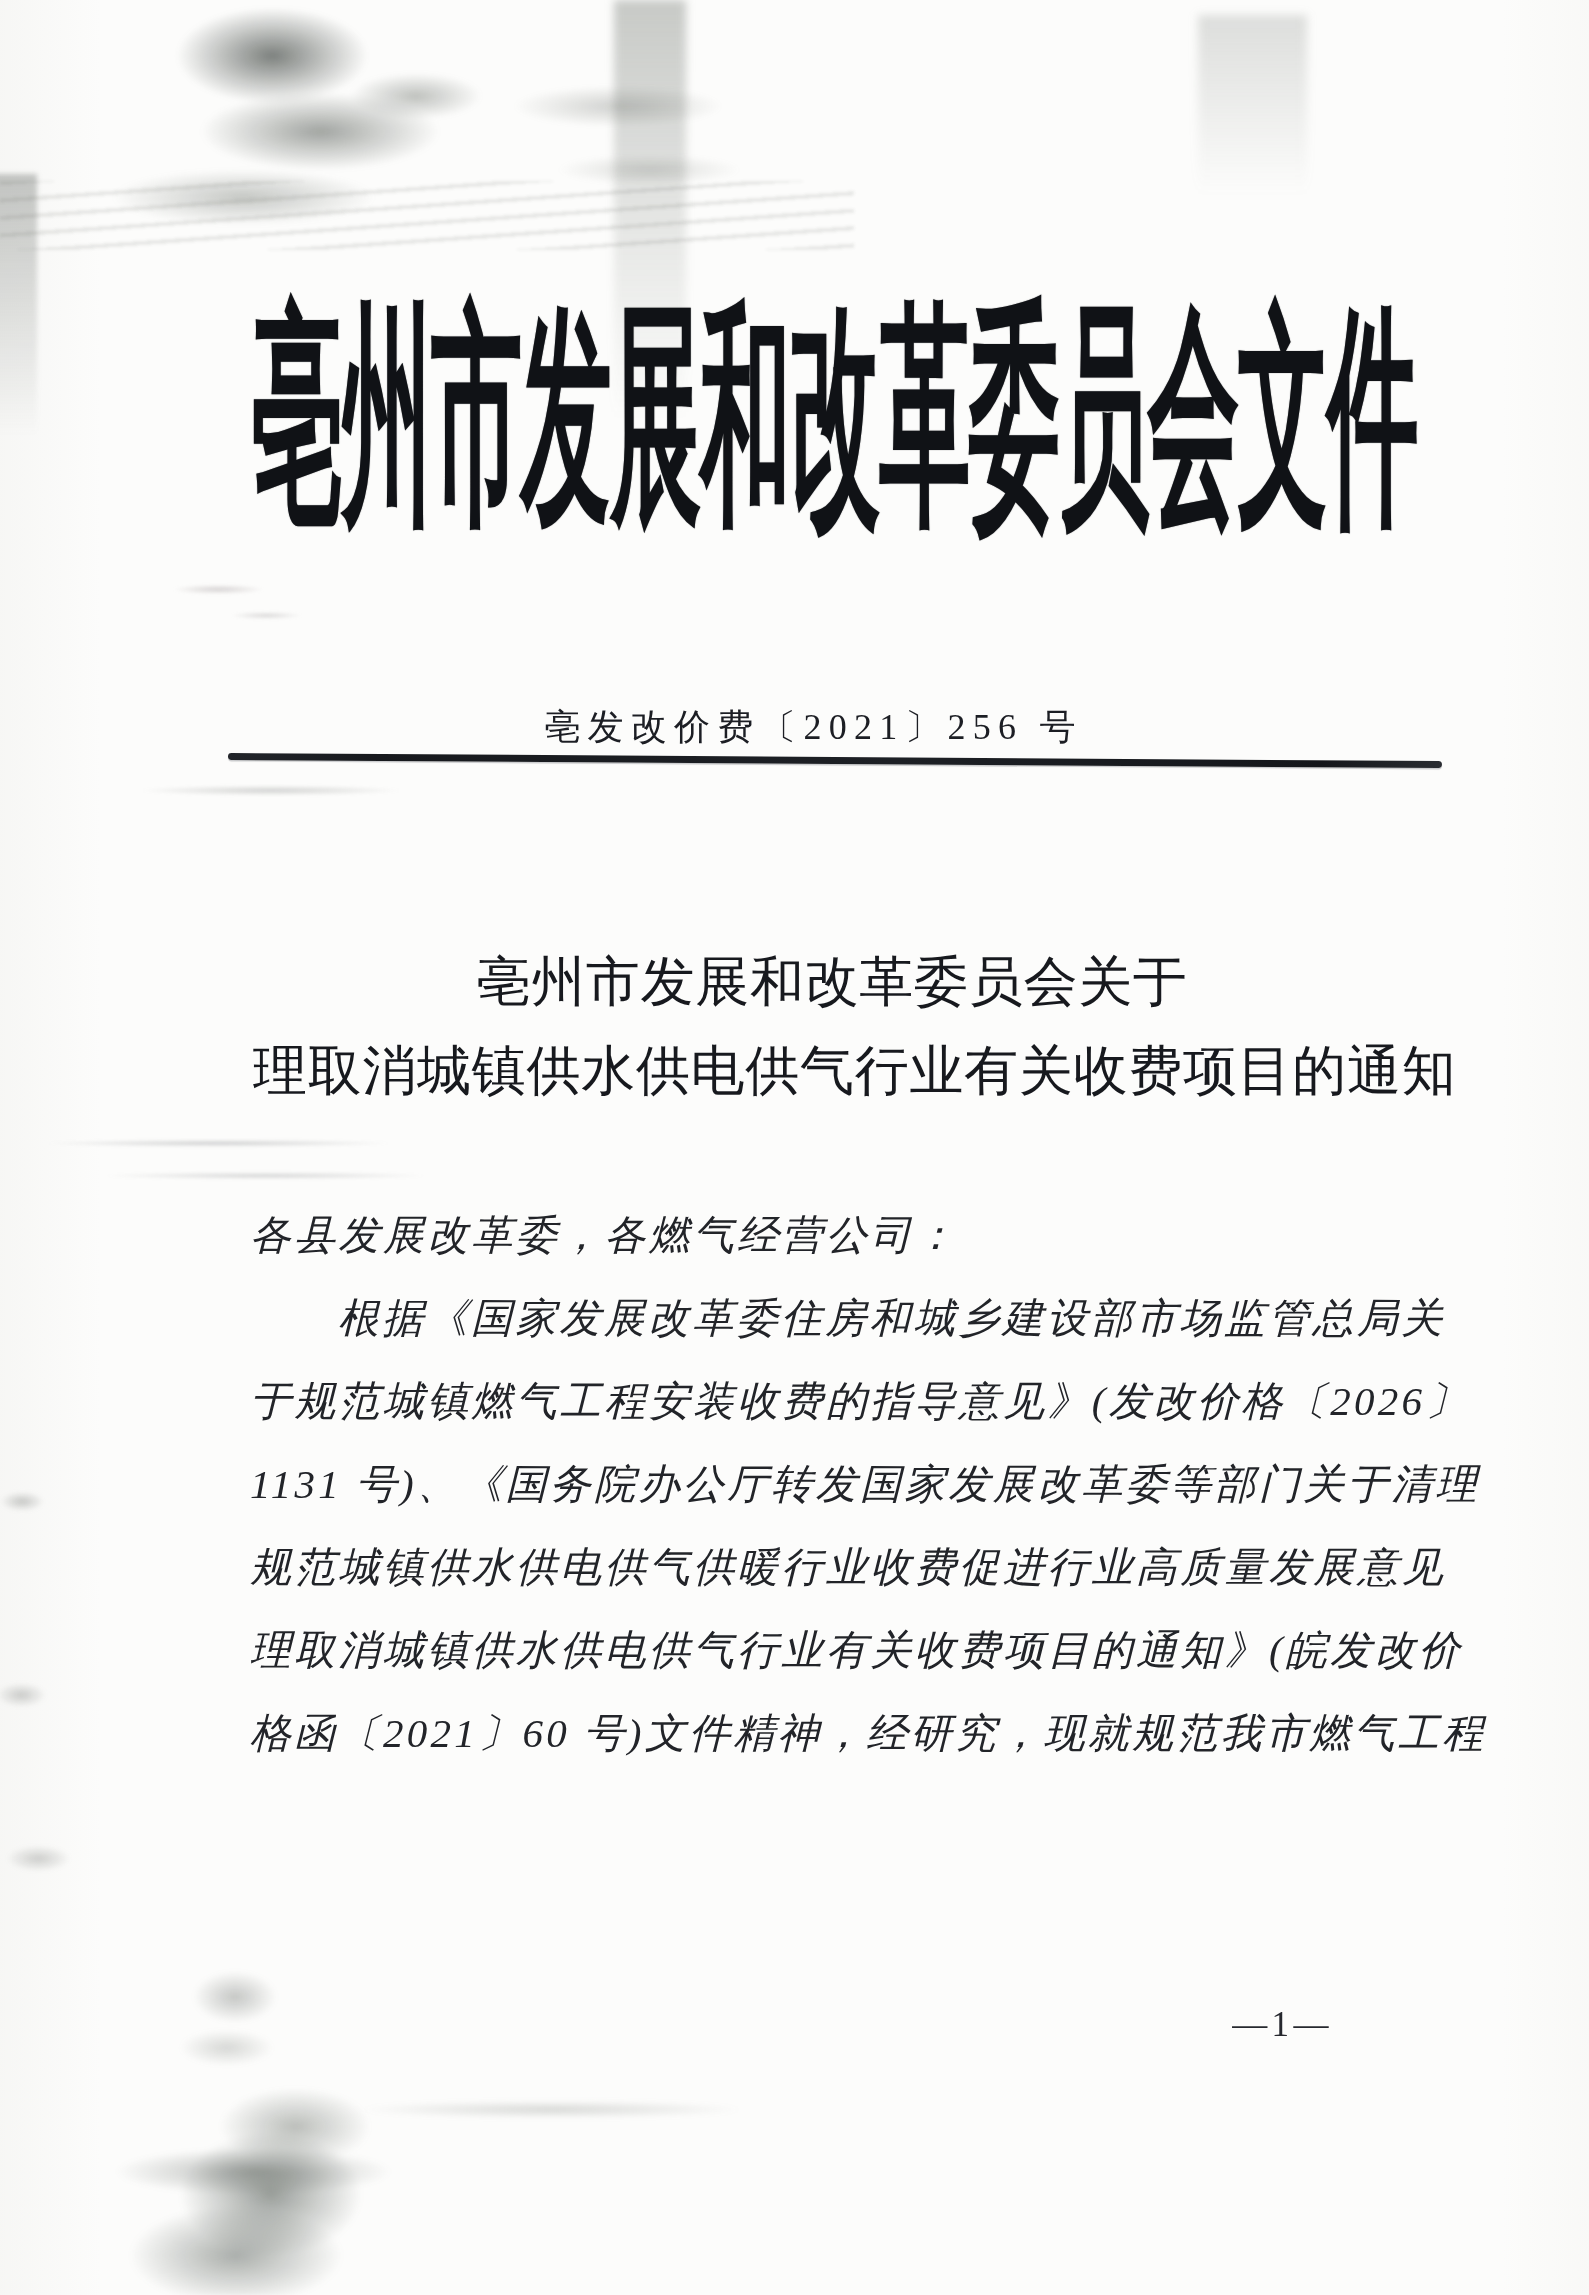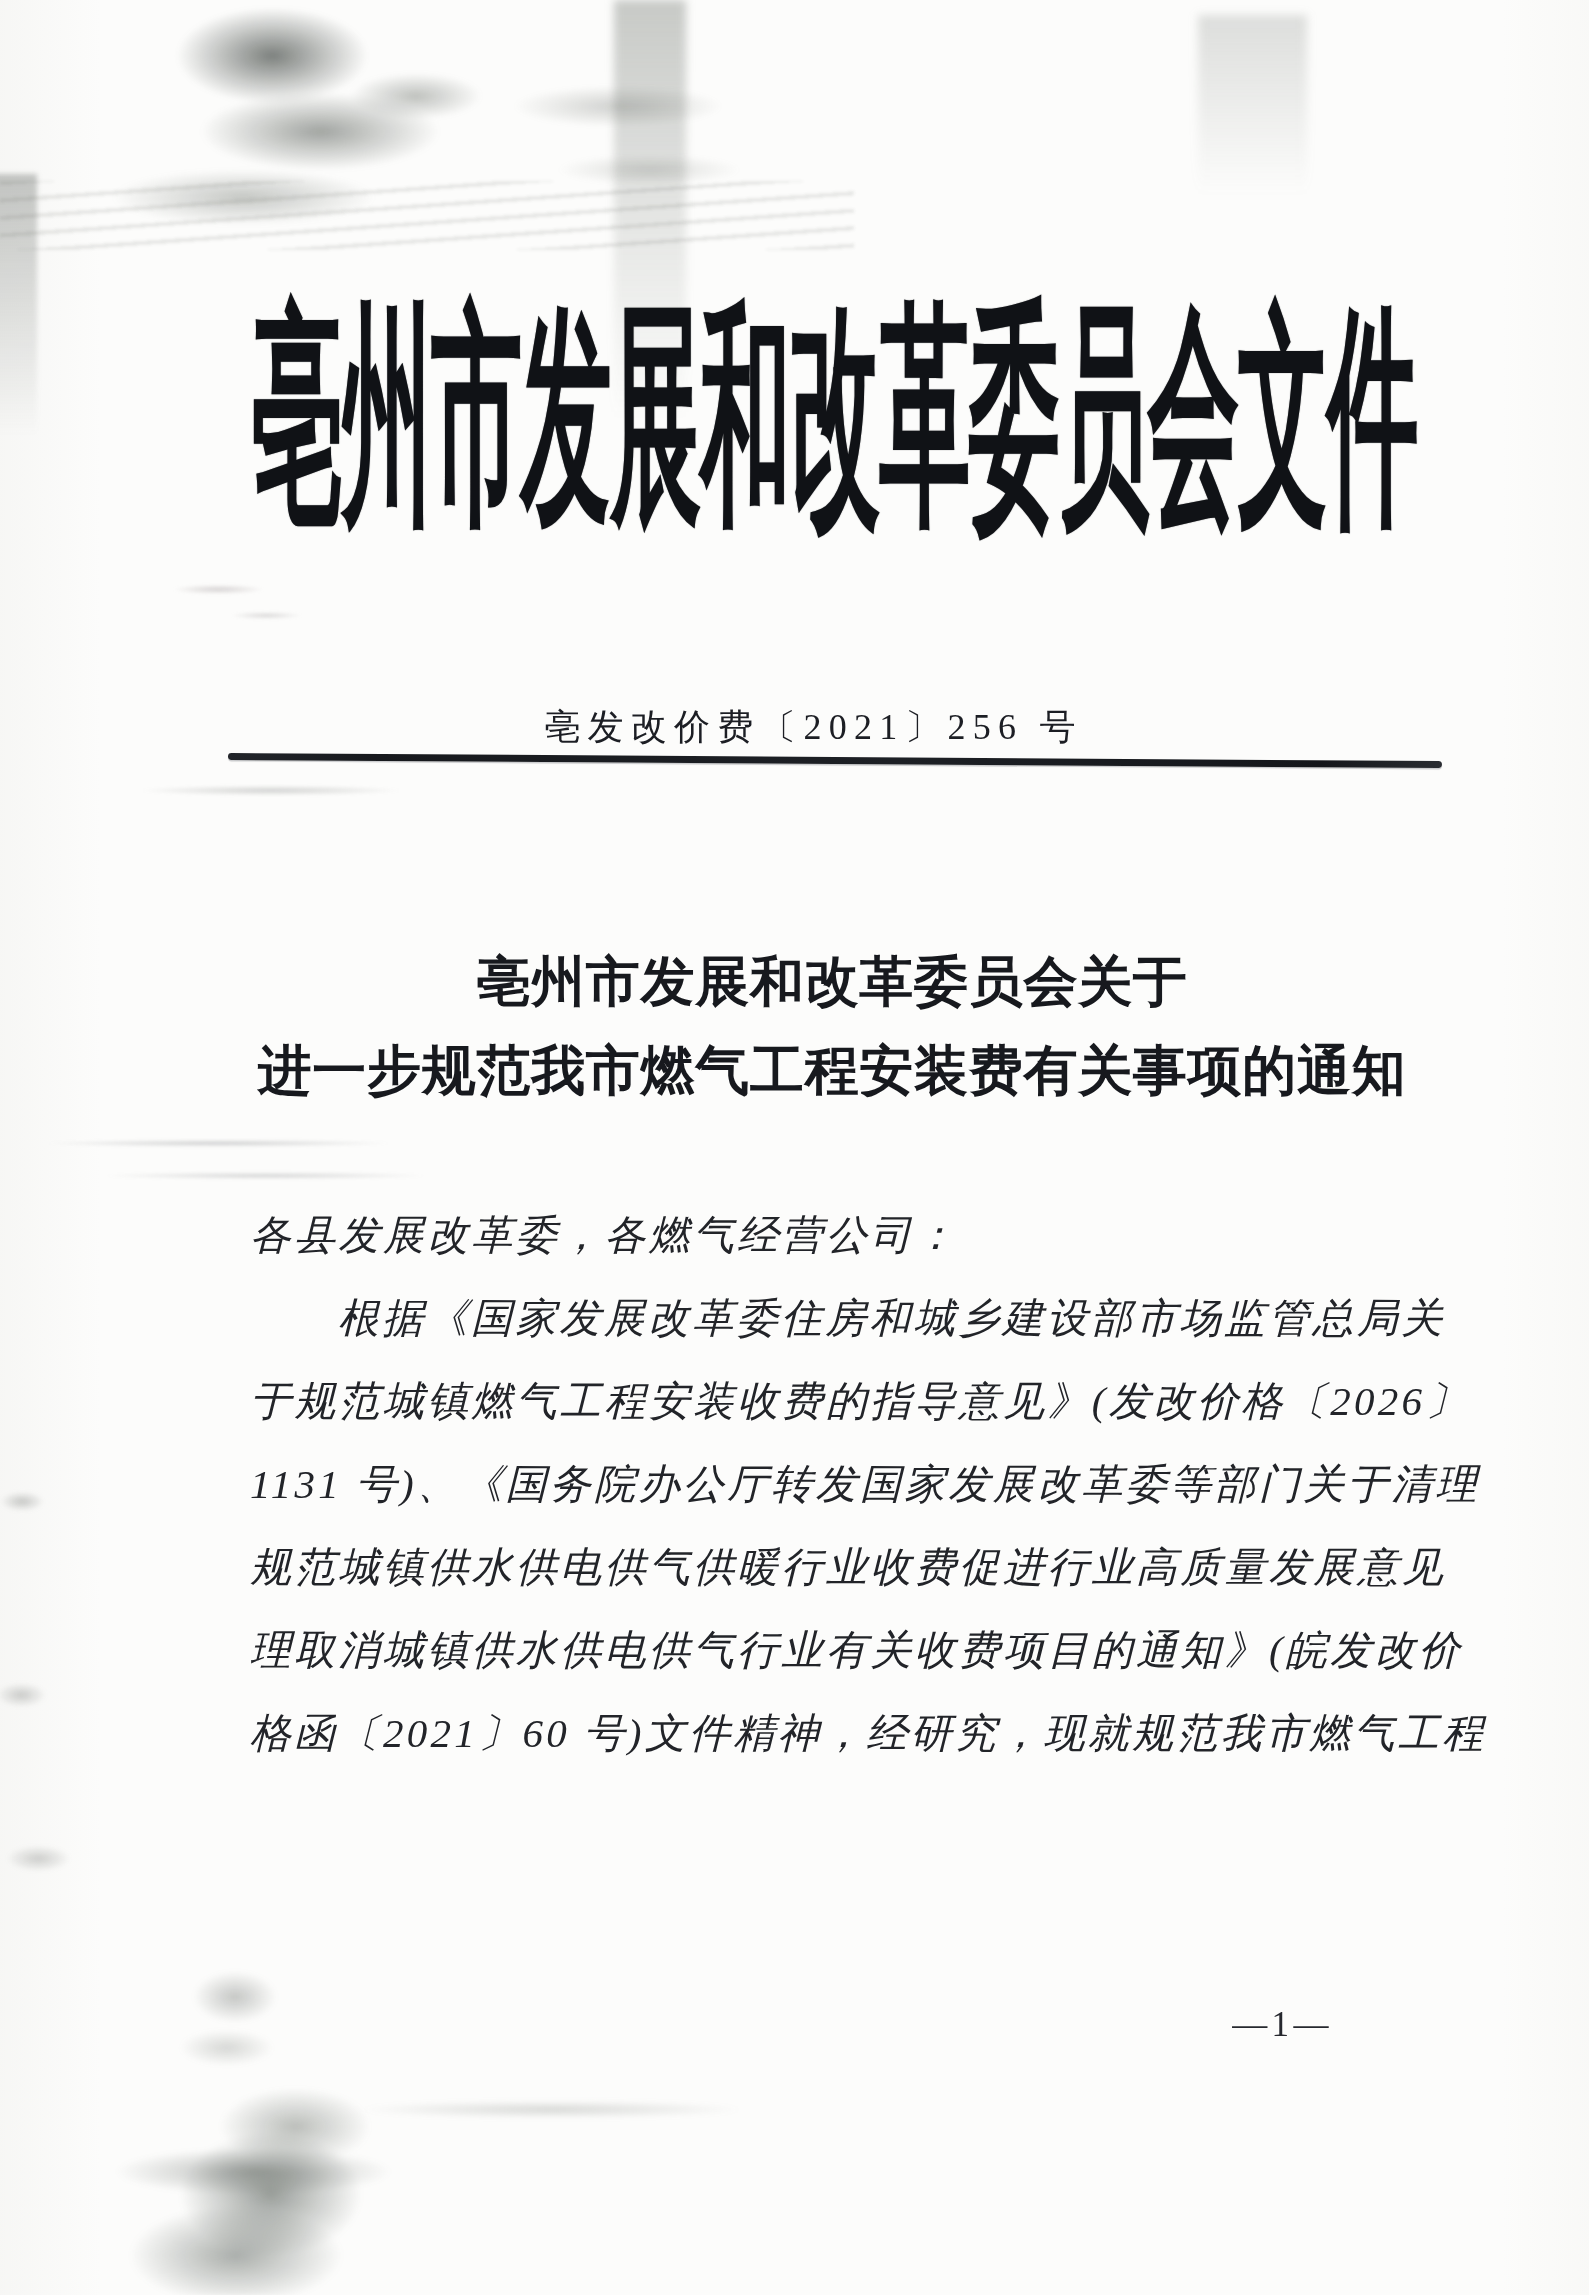--- a/index.html
+++ b/index.html
@@ -117,21 +117,21 @@
   }
   .rule{
     position:absolute;left:228px;top:753px;width:1214px;height:6.5px;
     background:linear-gradient(90deg,#22252a, #17191d 12%, #1d2025 55%, #15171b 90%, #2a2d32);
     border-radius:3.6px;
     transform:rotate(0.38deg);transform-origin:left center;
     box-shadow:0 1.4px 0.7px rgba(60,64,70,.25);
   }
   .doc-title{
     position:absolute;left:253px;top:938px;width:1158px;
-    text-align:center;font-weight:700;
+    text-align:center;font-weight:400;
     font-size:54px;line-height:89px;letter-spacing:0.7px;
     color:#17191e;white-space:nowrap;
   }
   .body-block{
     position:absolute;left:250px;top:1194px;width:1187px;
     font-size:41px;color:#222429;
   }
   .body-line{
     line-height:83px;letter-spacing:3.3px;white-space:nowrap;font-style:italic;
   }
@@ -164,21 +164,21 @@
   <div class="smudge sm-botwide"></div>
 
   <div class="banner">亳州市发展和改革委员会文件</div>
 
   <div class="doc-number">亳发改价费〔2021〕256 号</div>
 
   <div class="rule"></div>
 
   <div class="doc-title">
     <div>亳州市发展和改革委员会关于</div>
-    <div>进一步规范我市燃气工程安装费有关事项的通知</div>
+    <div>理取消城镇供水供电供气行业有关收费项目的通知</div>
   </div>
 
   <div class="body-block">
     <div class="body-line">各县发展改革委，各燃气经营公司：</div>
     <div class="body-line indent">根据《国家发展改革委住房和城乡建设部市场监管总局关</div>
     <div class="body-line">于规范城镇燃气工程安装收费的指导意见》(发改价格〔2026〕</div>
     <div class="body-line">1131 号)、《国务院办公厅转发国家发展改革委等部门关于清理</div>
     <div class="body-line">规范城镇供水供电供气供暖行业收费促进行业高质量发展意见</div>
     <div class="body-line">理取消城镇供水供电供气行业有关收费项目的通知》(皖发改价</div>
     <div class="body-line">格函〔2021〕60 号)文件精神，经研究，现就规范我市燃气工程</div>

